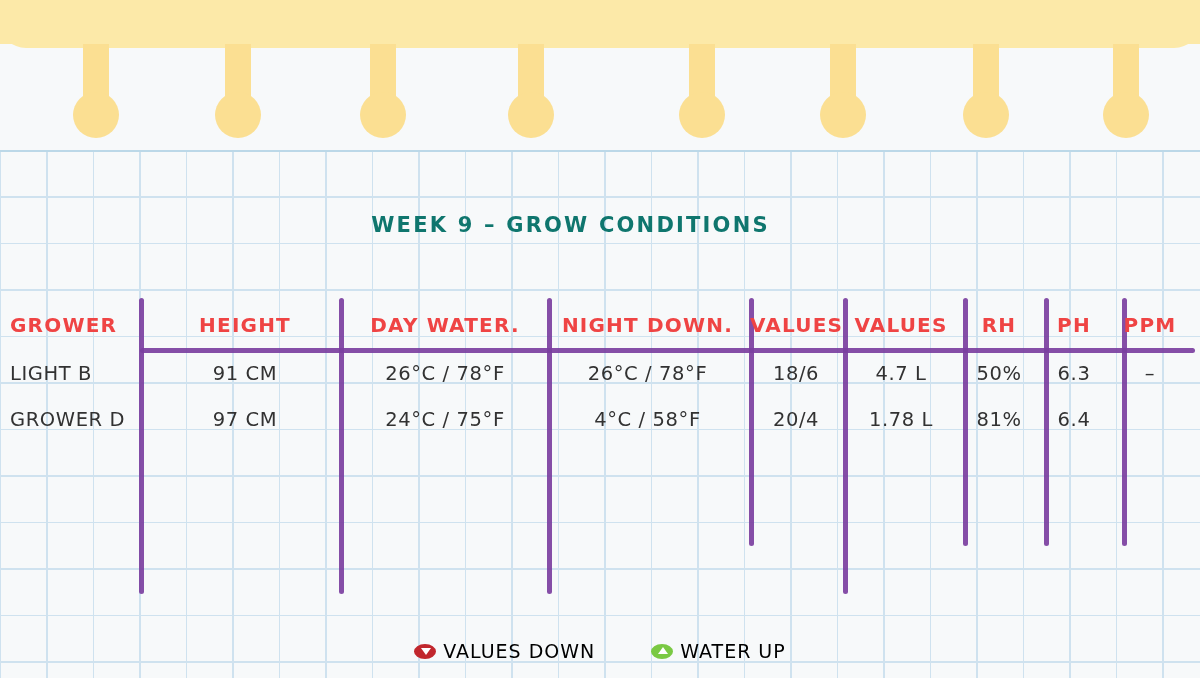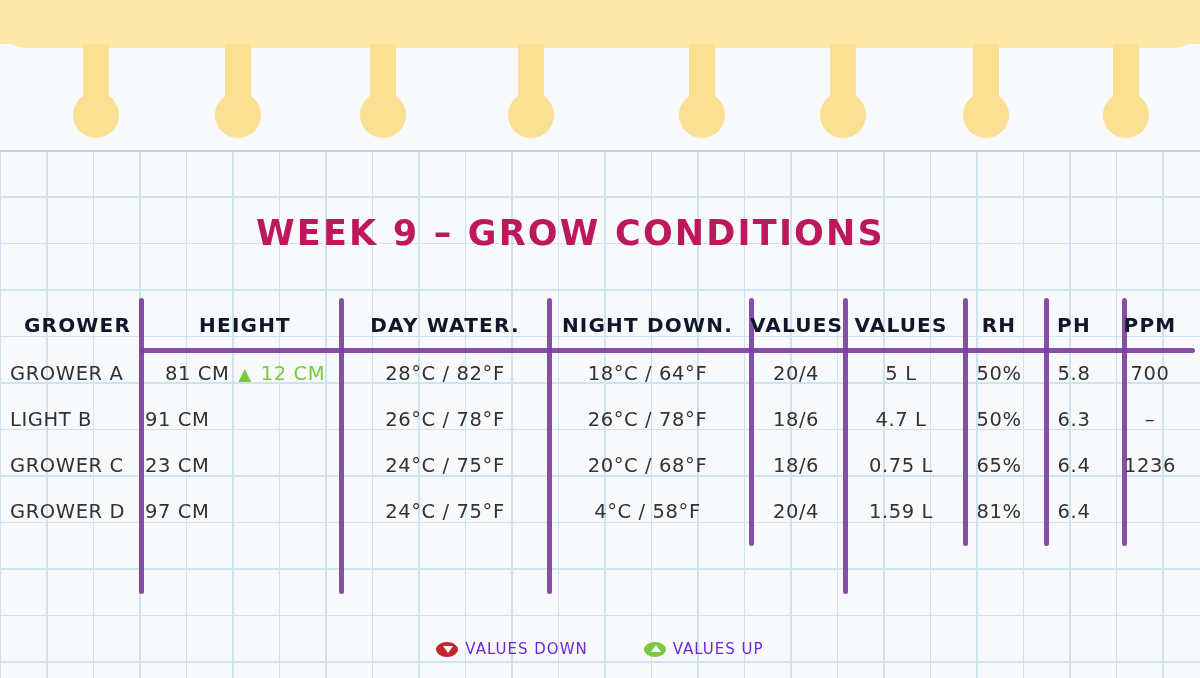--- a/index.html
+++ b/index.html
@@ -94,24 +94,24 @@
   }
 
   
   .title {
     position: absolute;
     top: 213px;
     left: 0;
     width: 1141px;
     text-align: center;
     font-family: "DejaVu Sans", sans-serif;
-    font-size: 35px;
+    font-size: 21px;
     font-weight: bold;
     letter-spacing: 2.2px;
-    color: #be185d;
+    color: #0f766e;
   }
 
   
   .table-wrap {
     position: absolute;
     top: 300px;
     left: 10px;
     width: 1190px;
   }
   table.grow {
@@ -123,42 +123,41 @@
   table.grow td {
     font-family: "DejaVu Sans", sans-serif;
     font-size: 19.5px;
     letter-spacing: 0.6px;
     padding: 0;
     height: 46px;
     vertical-align: middle;
     white-space: nowrap;
   }
   table.grow th {
-    color: #0f172a;
+    color: #ef4444;
     font-weight: bold;
     font-size: 20px;
     letter-spacing: 1.2px;
-    text-align: center;
     height: 50px;
   }
   
   col.c-grower  { width: 135px; }
   col.c-height  { width: 200px; }
   col.c-day     { width: 200px; }
   col.c-night   { width: 205px; }
   col.c-light   { width: 92px; }
   col.c-water   { width: 118px; }
   col.c-rh      { width: 78px; }
   col.c-ph      { width: 72px; }
   col.c-ppm     { width: 80px; }
 
   td.grower-name { text-align: left; padding-left: 4px; color: #323232; }
   th.grower-head { text-align: left; padding-left: 4px; }
   td.num { text-align: center; color: #323232; }
-  td.right { text-align: left; padding-right: 10px; color: #323232; }
+  td.right { text-align: center; padding-right: 10px; color: #323232; }
 
   .up    { color: #7ac943; }
   .down  { color: #c1272d; }
 
   .arrow-up {
     color: #7ac943;
     font-size: 17px;
     padding: 0 2px;
   }
 
@@ -189,23 +188,23 @@
     align-items: center;
     gap: 56px;
   }
   .legend-item {
     display: flex;
     align-items: center;
     gap: 7px;
   }
   .legend-label {
     font-family: "DejaVu Sans", sans-serif;
-    font-size: 15px;
+    font-size: 19px;
     letter-spacing: 1px;
-    color: #6d28d9;
+    color: #000000;
   }
   .dot-down, .dot-up {
     width: 22px; height: 15px;
     border-radius: 50%;
     position: relative;
   }
   .dot-down { background: #c1272d; }
   .dot-up   { background: #7ac943; }
   .dot-down:after, .dot-up:after {
     content: "";
@@ -314,79 +313,53 @@
           <th>NIGHT DOWN.</th>
           <th>VALUES</th>
           <th>VALUES</th>
           <th>RH</th>
           <th>PH</th>
           <th>PPM</th>
         </tr>
       </thead>
       <tbody>
 
-        <tr>
-          <td class="grower-name">GROWER A</td>
-          <td class="num">
-            <span>81 CM</span>
-            <span class="arrow-up">▲</span>
-            <span class="up">12 CM</span>
-          </td>
-          <td class="num up">28°C / 82°F</td>
-          <td class="num up">18°C / 64°F</td>
-          <td class="num">20/4</td>
-          <td class="num up">5 L</td>
-          <td class="num">50%</td>
-          <td class="num">5.8</td>
-          <td class="num down">700</td>
-        </tr>
 
         <tr>
           <td class="grower-name">LIGHT B</td>
           <td class="right">91 CM</td>
           <td class="num">26°C / 78°F</td>
           <td class="num">26°C / 78°F</td>
           <td class="num">18/6</td>
           <td class="num">4.7 L</td>
           <td class="num">50%</td>
           <td class="num">6.3</td>
           <td class="num">–</td>
         </tr>
 
-        <tr>
-          <td class="grower-name">GROWER C</td>
-          <td class="right">23 CM</td>
-          <td class="num">24°C / 75°F</td>
-          <td class="num">20°C / 68°F</td>
-          <td class="num">18/6</td>
-          <td class="num">0.75 L</td>
-          <td class="num">65%</td>
-          <td class="num">6.4</td>
-          <td class="num">1236</td>
-        </tr>
 
         <tr>
           <td class="grower-name">GROWER D</td>
           <td class="right">97 CM</td>
           <td class="num up">24°C / 75°F</td>
           <td class="num up">4°C / 58°F</td>
           <td class="num">20/4</td>
-          <td class="num">1.59 L</td>
+          <td class="num">1.78 L</td>
           <td class="num down">81%</td>
           <td class="num up">6.4</td>
           <td class="num"></td>
         </tr>
       </tbody>
     </table>
   </div>
 
   <div class="legend">
     <div class="legend-item">
       <span class="dot-down"></span>
       <span class="legend-label">VALUES DOWN</span>
     </div>
     <div class="legend-item">
       <span class="dot-up"></span>
-      <span class="legend-label">VALUES UP</span>
+      <span class="legend-label">WATER UP</span>
     </div>
   </div>
 
 </div>
 
 </body></html>

